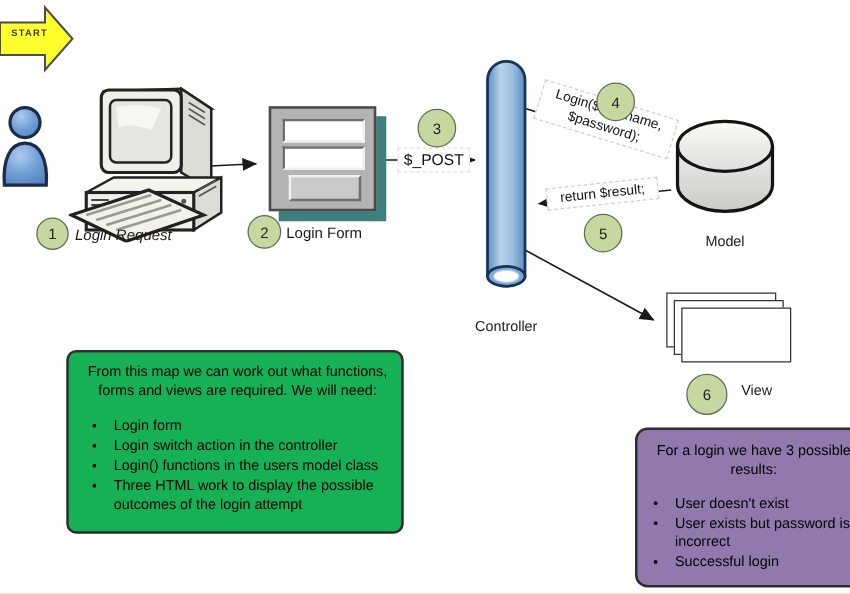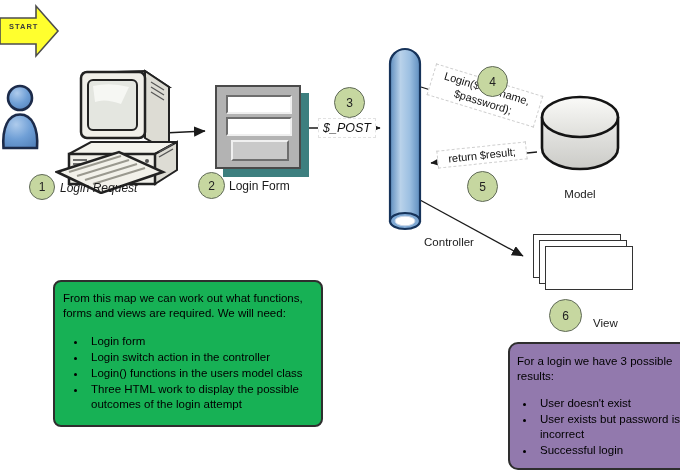--- a/index.html
+++ b/index.html
@@ -16,21 +16,21 @@
     font-size:12px;color:#222;box-sizing:border-box;
   }
   
   .lbl{position:absolute;font-size:12px;color:#1a1a1a;white-space:nowrap;}
   .lbl-c{text-align:center;}
   
   .chip{
     position:absolute;background:#fff;border:1px dashed #cfcfcf;
     font-size:11px;color:#111;text-align:center;padding:1px 3px;line-height:1.3;
   }
-  .chip-post{font-size:12.5px;border:1px dashed #e2e2e2;padding:1px 4px;white-space:nowrap;font-style:italic;}
+  .chip-post{font-size:12.5px;border:1px dashed #e2e2e2;padding:1px 4px;white-space:nowrap;}
   
   .form-shadow{position:absolute;left:223px;top:93px;width:86px;height:84px;background:#3d7f7f;}
   .loginform{
     position:absolute;left:215px;top:85px;width:86px;height:84px;box-sizing:border-box;
     background:#b3b3b3;border:2px solid #4a4a4a;
   }
   .f-field{
     position:absolute;left:9px;width:62px;height:15px;background:#fff;
     border-top:2px solid #6e6e6e;border-left:2px solid #6e6e6e;
     border-bottom:2px solid #efefef;border-right:2px solid #efefef;
@@ -45,21 +45,21 @@
     position:absolute;width:88px;height:44px;background:#fff;
     border:1.5px solid #333;box-sizing:border-box;
   }
   
   .note{
     position:absolute;box-sizing:border-box;border:2px solid #2e2e2e;
     color:#000;font-size:11.5px;line-height:1.3;
   }
   .note-green{left:53px;top:280px;width:270px;height:147px;background:#17b155;border-radius:8px;padding:9px 8px 0 8px;}
   .note-purple{left:508px;top:342px;width:190px;height:128px;background:#9279ad;border-radius:10px;padding:10px 6px 0 6px;}
-  .note-title{margin:0 auto;}
+  .note-title{text-align:center;margin:0 auto;}
   .note-green .note-title{width:254px;}
   .note-purple .note-title{width:172px;}
   .note ul{margin:13px 0 0 0;padding:0 0 0 24px;}
   .note-purple ul{margin-top:12px;padding-left:20px;}
   .note li{margin:0 0 1px 0;padding-left:4px;}
   svg{display:block;}
 </style>
 </head>
 <body>
 
@@ -143,21 +143,21 @@
         <stop offset="0%" stop-color="#5e8dbe"></stop>
         <stop offset="35%" stop-color="#b9d2ea"></stop>
         <stop offset="65%" stop-color="#9dc0e2"></stop>
         <stop offset="100%" stop-color="#5e8dbe"></stop>
       </linearGradient>
     </defs>
     <path d="M3,17 A15,15 0 0 1 33,17 L33,174 L3,174 Z" fill="url(#cg)" stroke="#16335a" stroke-width="2.2"></path>
     <ellipse cx="18" cy="174" rx="15" ry="8" fill="#7fa9d4" stroke="#16335a" stroke-width="2.2"></ellipse>
     <ellipse cx="18" cy="174" rx="10" ry="4.8" fill="#ffffff" stroke="#c9d6e8" stroke-width="1"></ellipse>
   </svg>
-  <div class="lbl lbl-c" style="left:375px;top:236px;width:60px;font-size:11.5px;margin-left:44px;">Controller</div>
+  <div class="lbl lbl-c" style="left:375px;top:256px;width:60px;font-size:11.5px;">Controller</div>
 
   <svg class="abs" style="left:539px;top:93px" width="82" height="82" viewBox="0 0 82 82">
     <defs>
       <linearGradient id="mg" x1="0" y1="0" x2="0" y2="1">
         <stop offset="0%" stop-color="#ececea"></stop>
         <stop offset="100%" stop-color="#cbcbc7"></stop>
       </linearGradient>
       <linearGradient id="mt" x1="0" y1="0" x2="0" y2="1">
         <stop offset="0%" stop-color="#fafaf8"></stop>
         <stop offset="100%" stop-color="#dededa"></stop>
@@ -178,21 +178,21 @@
 
   <div class="badge" style="left:29px;top:174px;width:26px;height:26px;">1</div>
   <div class="badge" style="left:198px;top:172px;width:27px;height:27px;">2</div>
   <div class="badge" style="left:334px;top:87px;width:31px;height:31px;">3</div>
   <div class="badge" style="left:477px;top:66px;width:31px;height:31px;">4</div>
   <div class="badge" style="left:467px;top:171px;width:31px;height:31px;">5</div>
   <div class="badge" style="left:549px;top:299px;width:33px;height:33px;">6</div>
 
   <div class="lbl" style="left:60px;top:181px;font-style:italic;">Login Request</div>
   <div class="lbl" style="left:229px;top:179px;">Login Form</div>
-  <div class="lbl" style="left:593px;top:317px;font-size:11.5px;">View</div>
+  <div class="lbl" style="left:593px;top:307px;font-size:11.5px;">View</div>
 
   <div class="note note-green">
     <div class="note-title">From this map we can work out what functions, forms and views are required. We will need:</div>
     <ul>
       <li><span>Login form</span></li>
       <li><span>Login switch action in the controller</span></li>
       <li><span>Login() functions in the users model class</span></li>
       <li><span>Three HTML work to display the possible outcomes of the login attempt</span></li>
     </ul>
   </div>

